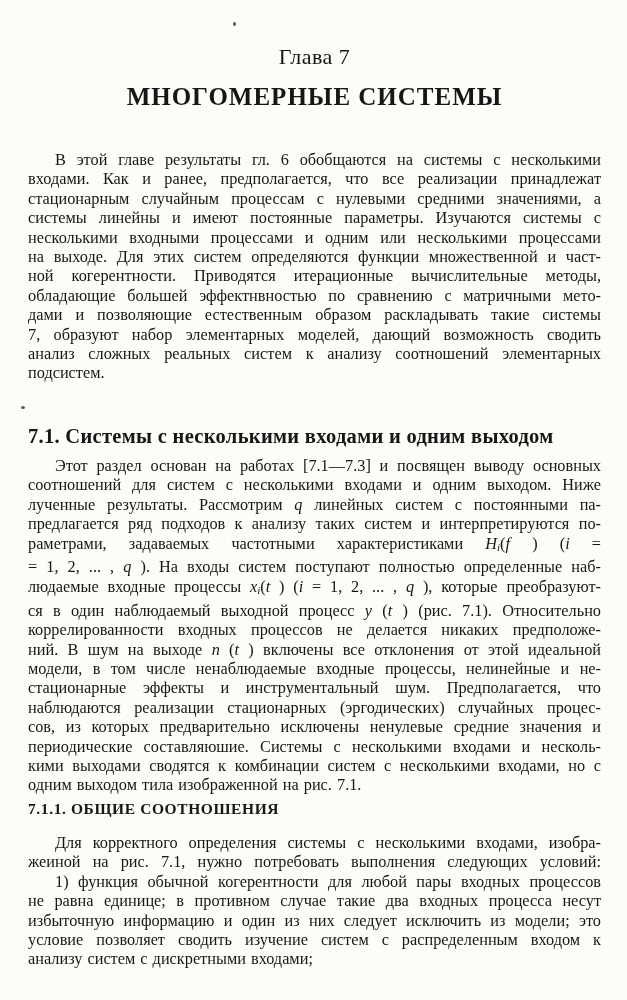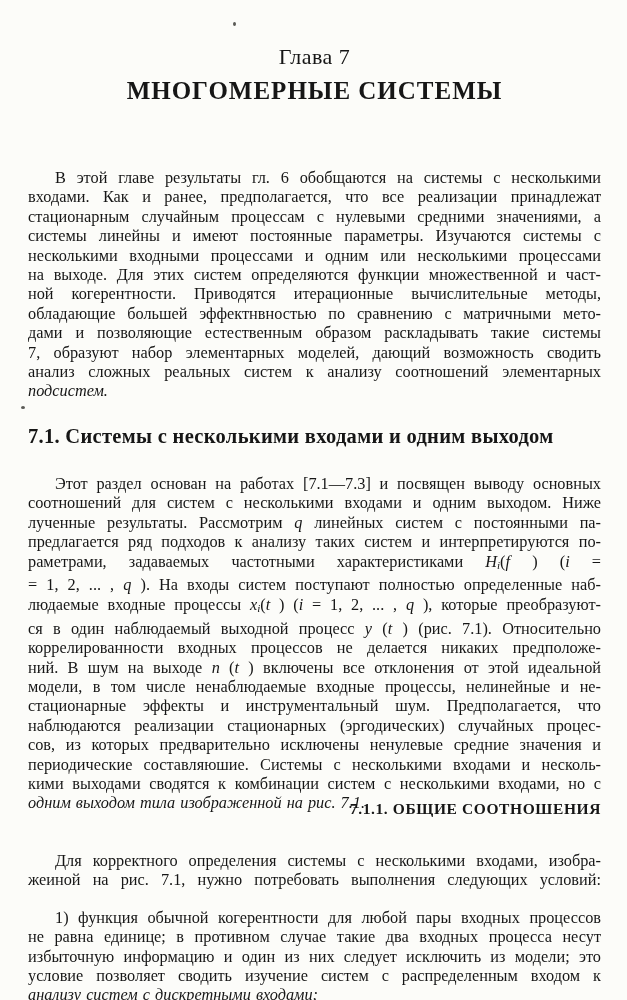--- a/index.html
+++ b/index.html
@@ -22,56 +22,55 @@
 
   .chapter-label {
     top: 44px;
     text-align: center;
     font-size: 22px;
     line-height: 26px;
     font-weight: 400;
     letter-spacing: 0.5px;
   }
   .chapter-title {
-    top: 76px;
+    top: 82px;
     text-align: center;
     font-size: 25px;
     line-height: 30px;
     font-weight: 700;
     letter-spacing: 1px;
   }
   .section-heading {
     top: 422px;
     font-size: 20.5px;
     line-height: 28px;
     font-weight: 700;
     letter-spacing: 0.3px;
   }
   .subsection-heading {
     top: 799px;
     font-size: 15.5px;
     line-height: 20px;
     font-weight: 700;
     letter-spacing: 0.6px;
-    text-align: right;
   }
   .paragraph { font-size: 16.3px; }
   .p1 { top: 150px; }
   .p2 { top: 456px; }
   .p3 { top: 833px; }
 
   .line {
     line-height: 19.4px;
     text-align: justify;
     text-align-last: justify;
     white-space: normal;
     word-spacing: 1px;
   }
-  .line.indent { text-indent: 27px; margin-top: 18px; }
-  .line.last { text-align-last: left; font-style: italic; }
+  .line.indent { text-indent: 27px; }
+  .line.last { text-align-last: left; }
 
   .em { font-style: italic; }
   .sub { font-size: 0.68em; vertical-align: -0.22em; }
 
   .speck {
     position: absolute;
     background: #5a5a56;
     border-radius: 50%;
   }
   .speck-top  { left: 233px; top: 22px;  width: 3px; height: 4px; }

